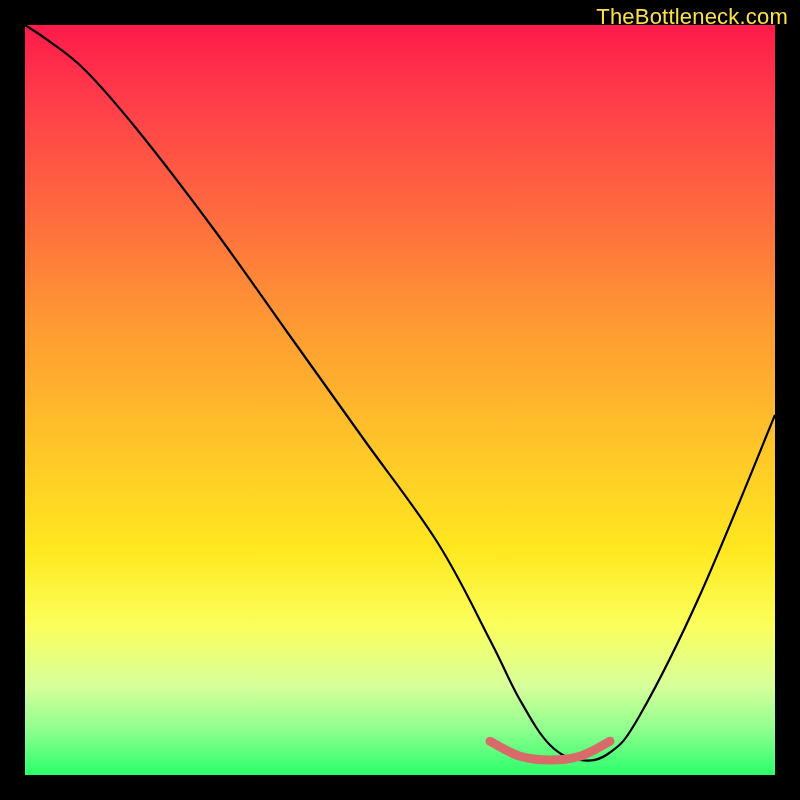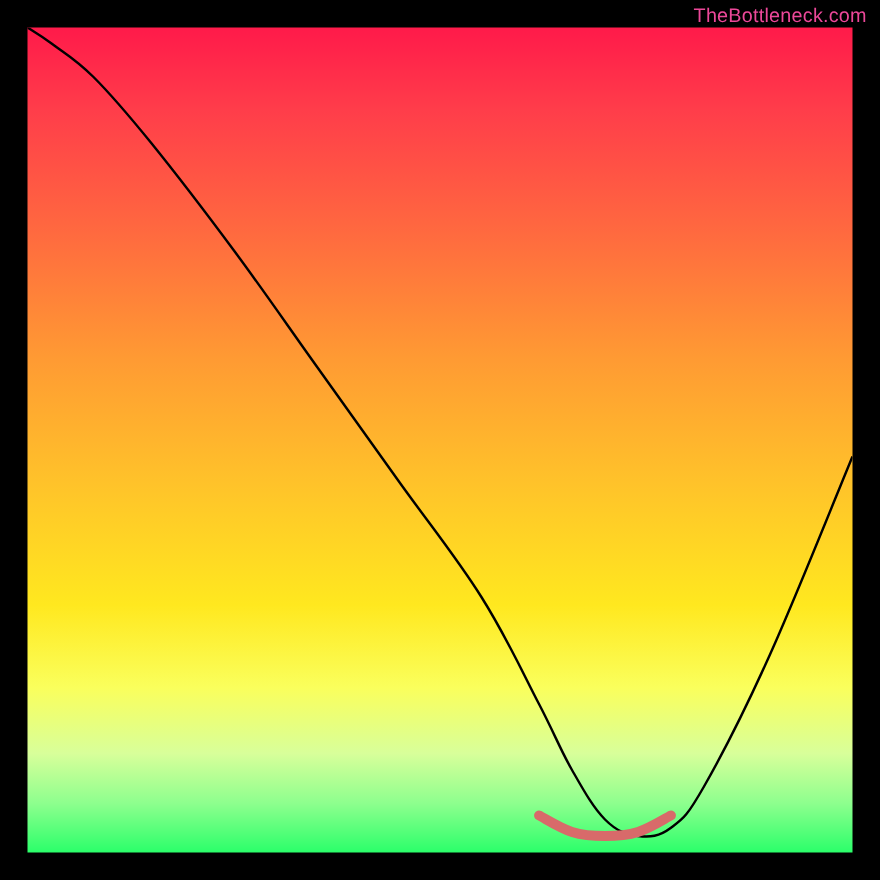--- a/index.html
+++ b/index.html
@@ -8,22 +8,22 @@
     height: 800px;
     background: #000;
     position: relative;
     font-family: Arial, Helvetica, sans-serif;
     overflow: hidden;
   }
   .watermark {
     position: absolute;
     top: 4px;
     right: 12px;
-    color: #ec4899;
-    font-size: 18px;
+    color: #fde047;
+    font-size: 22px;
     font-weight: 500;
     letter-spacing: 0.2px;
     z-index: 10;
   }
   .plot-outer {
     position: absolute;
     left: 25px;
     top: 25px;
     width: 750px;
     height: 750px;

